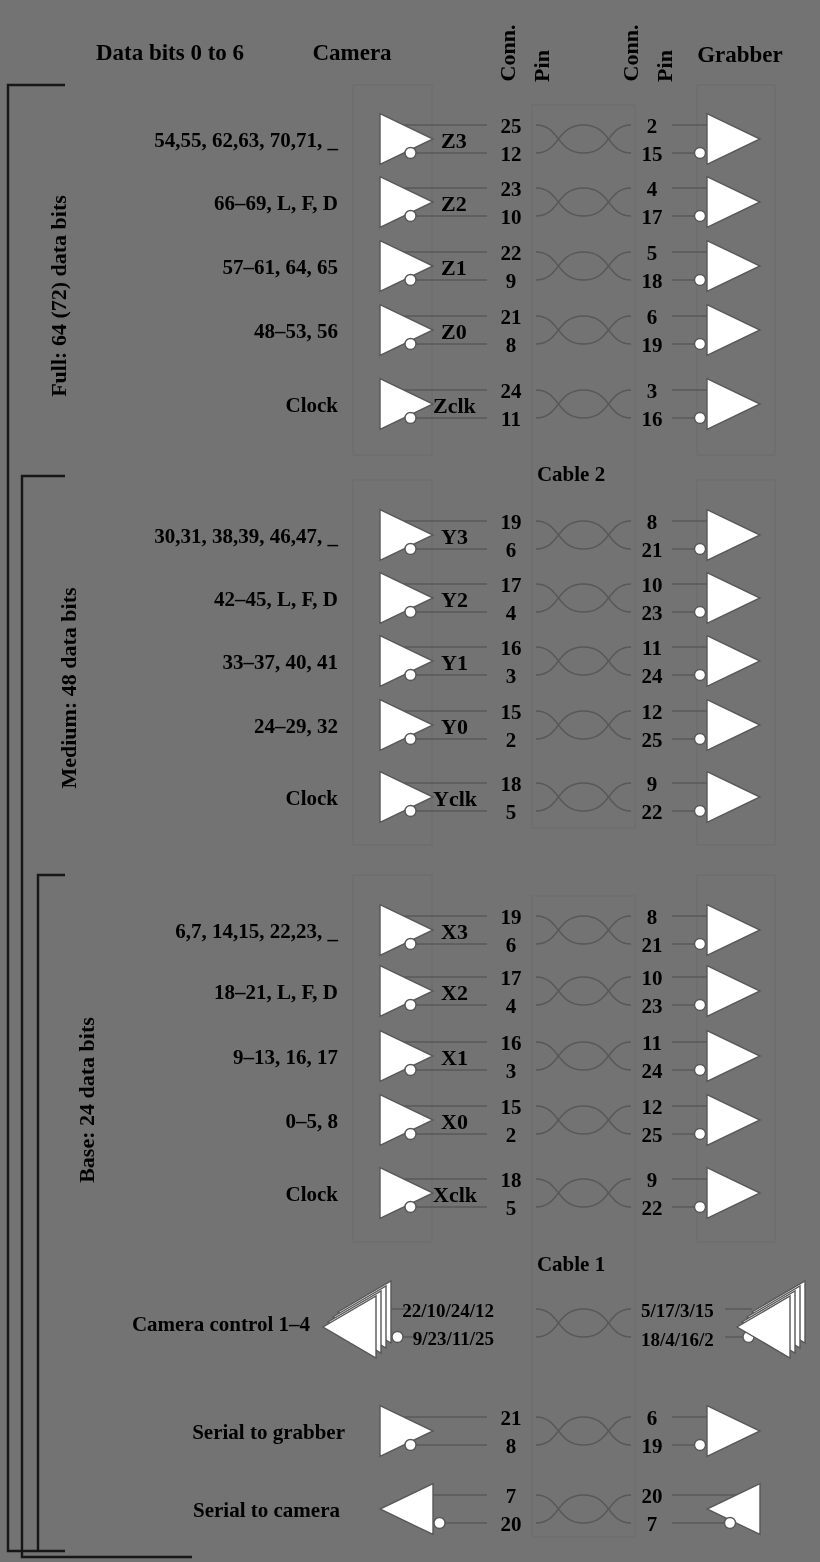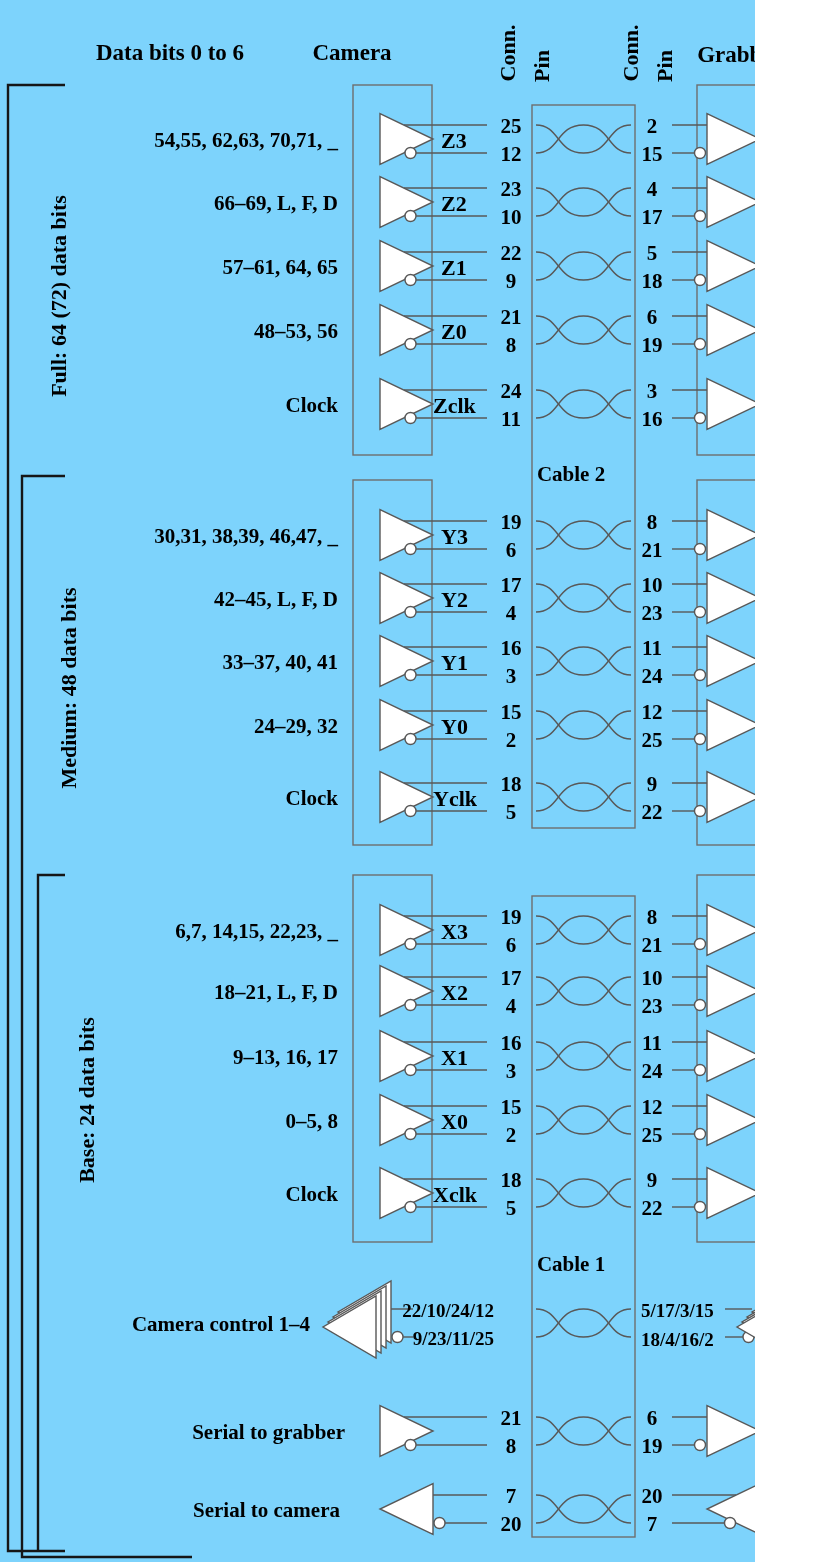--- a/index.html
+++ b/index.html
@@ -1,16 +1,16 @@
 <!DOCTYPE html>
 <html><head>
 <meta charset="utf-8">
 <style>
   html,body{margin:0;padding:0;background:#ffffff;}
-  .stage{position:relative;width:755px;height:1562px;background:#7dd3fc;overflow:hidden;}
+  .stage{position:relative;width:820px;height:1562px;background:#737373;overflow:hidden;}
   .box{fill:none;stroke:#6e6e6e;stroke-width:1.4;}
   .bracket{fill:none;stroke:#161616;stroke-width:2.4;}
   .w{stroke:#585858;stroke-width:1.4;fill:none;}
   .tri{fill:#ffffff;stroke:#585858;stroke-width:1.4;}
   .bub{fill:#ffffff;stroke:#585858;stroke-width:1.4;}
   .t{font-family:"Liberation Serif","DejaVu Serif",serif;font-weight:bold;fill:#000;dominant-baseline:central;}
   .h{font-size:23px;}
   .rot{font-size:22px;}
   .lbl{font-size:21px;}
   .sig{font-size:22px;}

